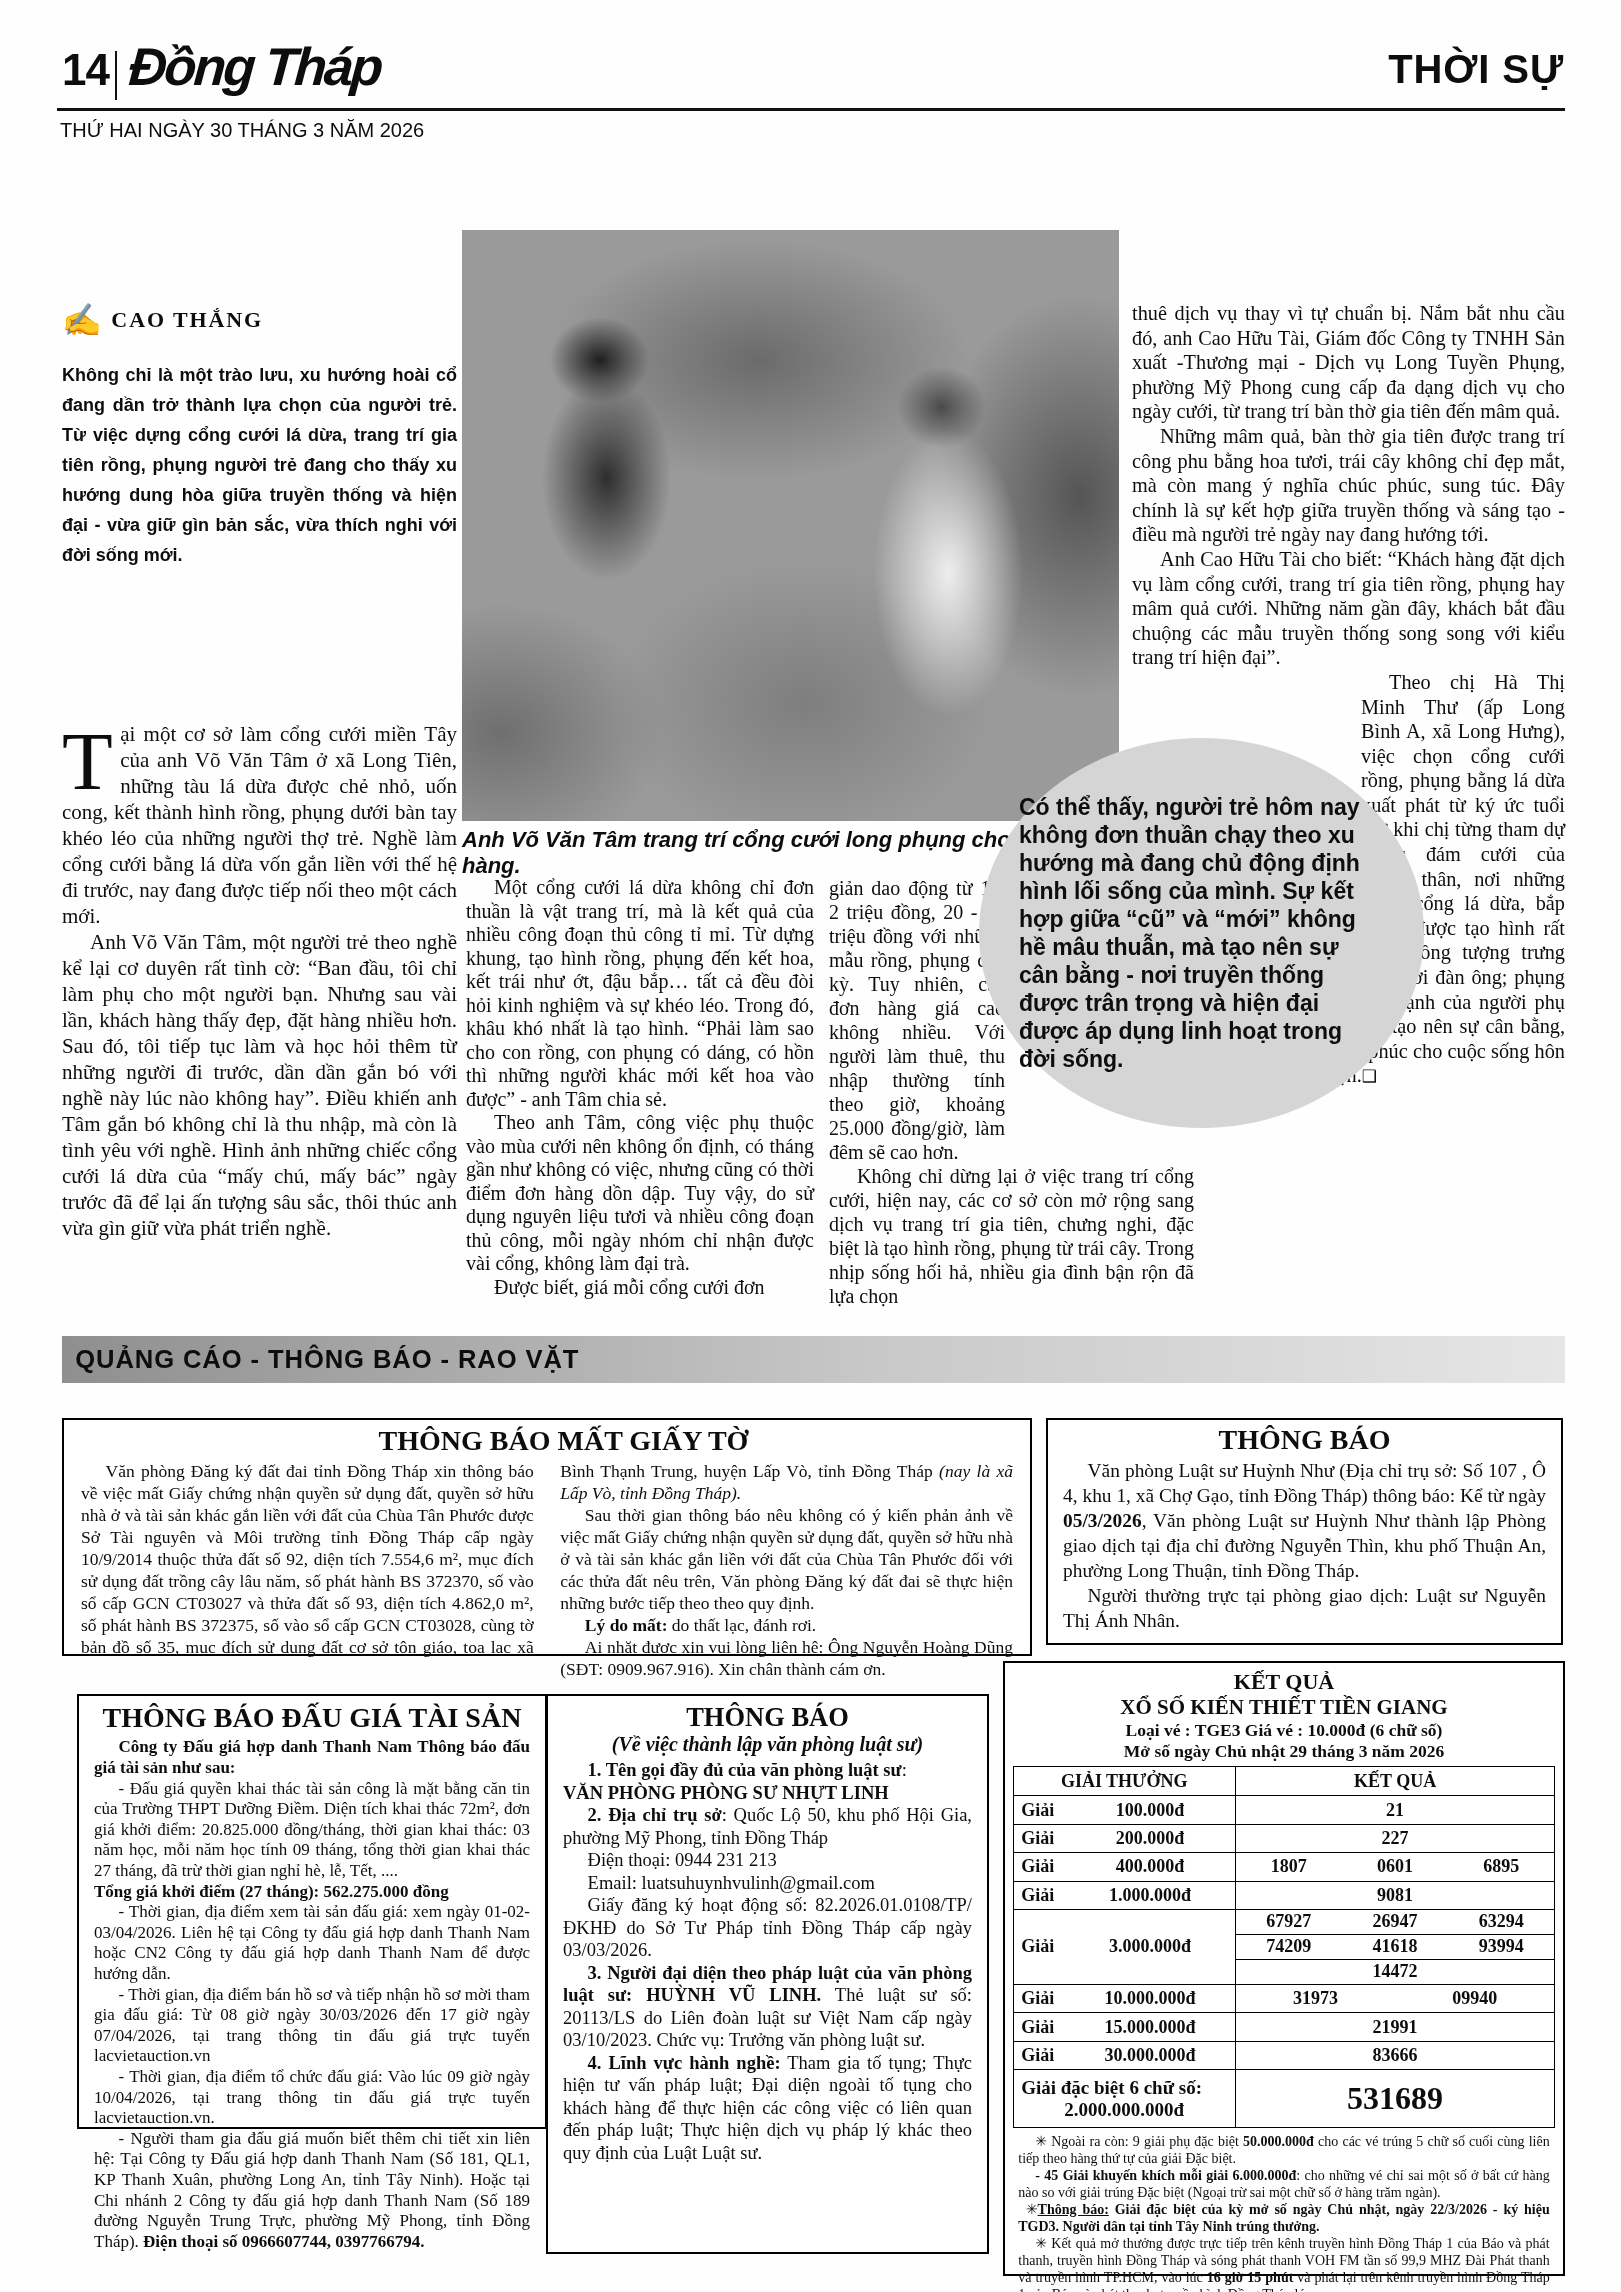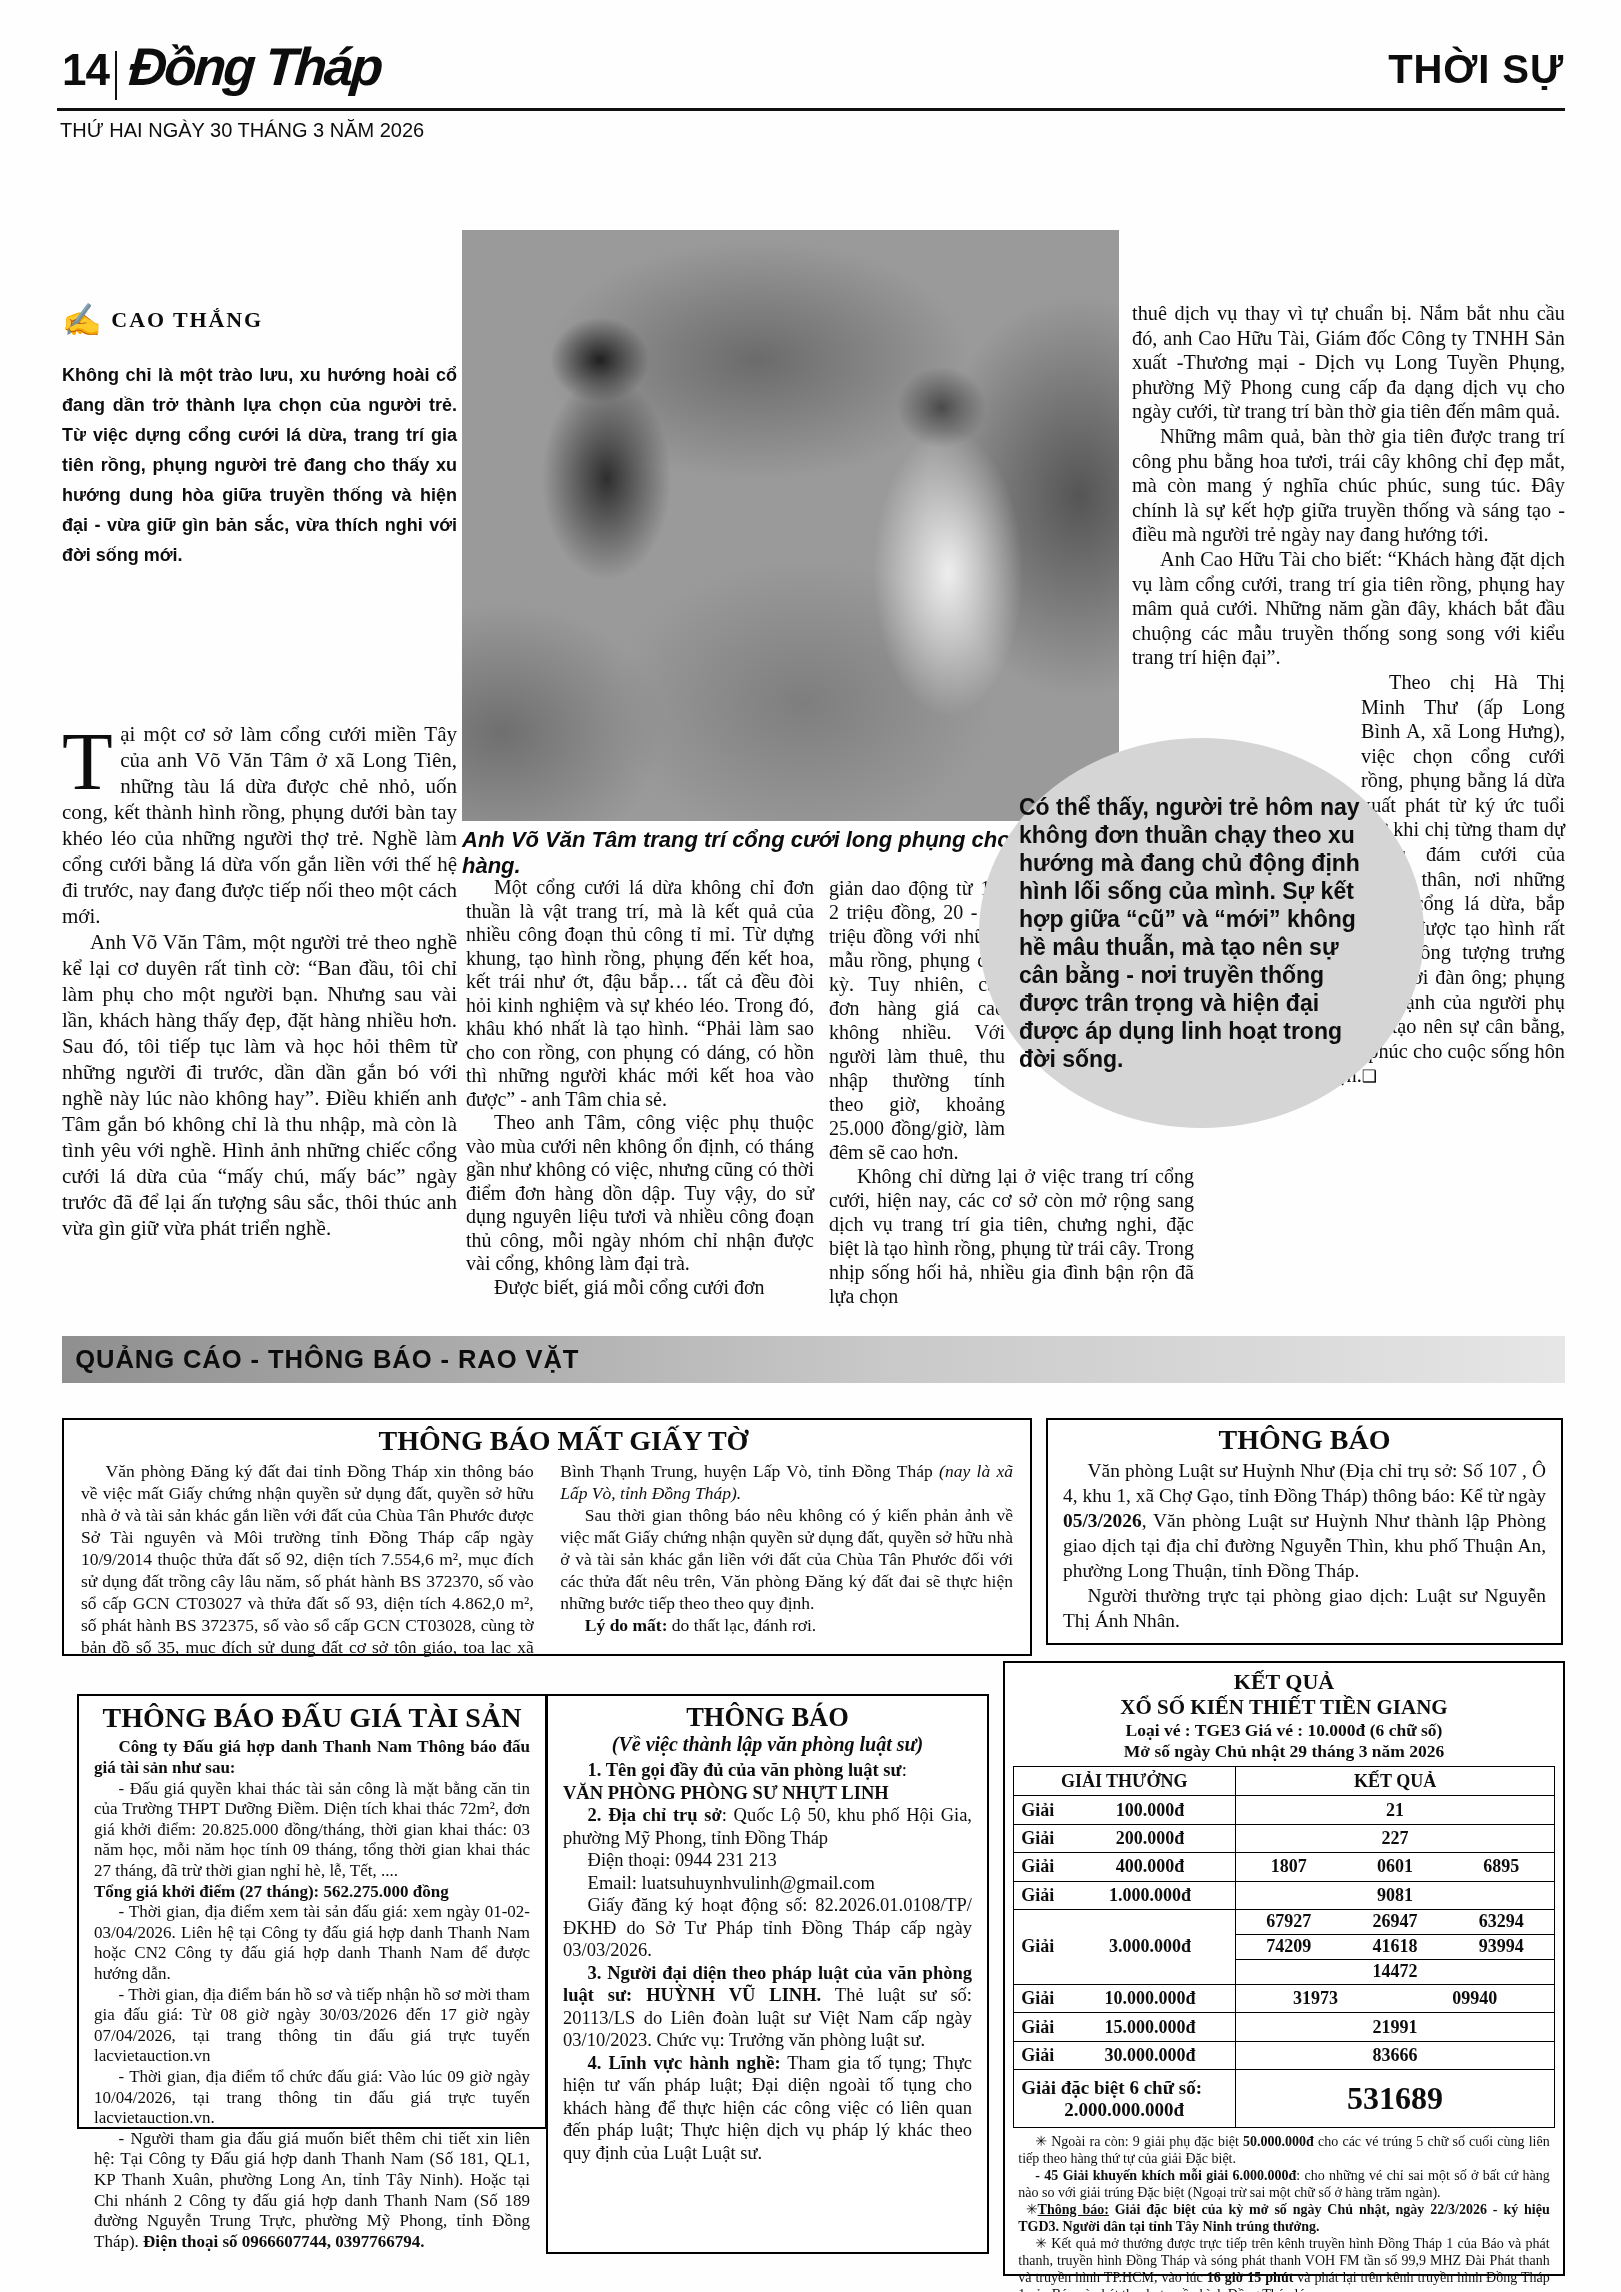--- a/index.html
+++ b/index.html
@@ -163,20 +163,21 @@
   </div>
 
   <div class="abs band sans">QUẢNG CÁO - THÔNG BÁO - RAO VẶT</div>
 
   <div class="abs box lost">
     <div class="box-title">THÔNG BÁO MẤT GIẤY TỜ</div>
     <div class="cols2">
       <p><span>Văn phòng Đăng ký đất đai tỉnh Đồng Tháp xin thông báo về việc mất Giấy chứng nhận quyền sử dụng đất, quyền sở hữu nhà ở và tài sản khác gắn liền với đất của Chùa Tân Phước được Sở Tài nguyên và Môi trường tỉnh Đồng Tháp cấp ngày 10/9/2014 thuộc thửa đất số 92, diện tích 7.554,6 m², mục đích sử dụng đất trồng cây lâu năm, số phát hành BS 372370, số vào sổ cấp GCN CT03027 và thửa đất số 93, diện tích 4.862,0 m², số phát hành BS 372375, số vào sổ cấp GCN CT03028, cùng tờ bản đồ số 35, mục đích sử dụng đất cơ sở tôn giáo, tọa lạc xã Bình Thạnh Trung, huyện Lấp Vò, tỉnh Đồng Tháp </span><span class="i">(nay là xã Lấp Vò, tỉnh Đồng Tháp).</span></p>
       <p>Sau thời gian thông báo nêu không có ý kiến phản ảnh về việc mất Giấy chứng nhận quyền sử dụng đất, quyền sở hữu nhà ở và tài sản khác gắn liền với đất của Chùa Tân Phước đối với các thửa đất nêu trên, Văn phòng Đăng ký đất đai sẽ thực hiện những bước tiếp theo theo quy định.</p>
       <p><span class="b">Lý do mất:</span><span> do thất lạc, đánh rơi.</span></p>
+      <p>Ai nhặt được xin vui lòng liên hệ: Ông Nguyễn Hoàng Dũng (SĐT: 0909.967.916). Xin chân thành cám ơn.</p>
     </div>
   </div>
 
   <div class="abs box lawnotice">
     <div class="box-title">THÔNG BÁO</div>
     <div class="body">
       <p><span>Văn phòng Luật sư Huỳnh Như (Địa chỉ trụ sở: Số 107 , Ô 4, khu 1, xã Chợ Gạo, tỉnh Đồng Tháp) thông báo: Kể từ ngày </span><span class="b">05/3/2026</span><span>, Văn phòng Luật sư Huỳnh Như thành lập Phòng giao dịch tại địa chỉ đường Nguyễn Thìn, khu phố Thuận An, phường Long Thuận, tỉnh Đồng Tháp.</span></p>
       <p>Người thường trực tại phòng giao dịch: Luật sư Nguyễn Thị Ánh Nhân.</p>
     </div>
   </div>

